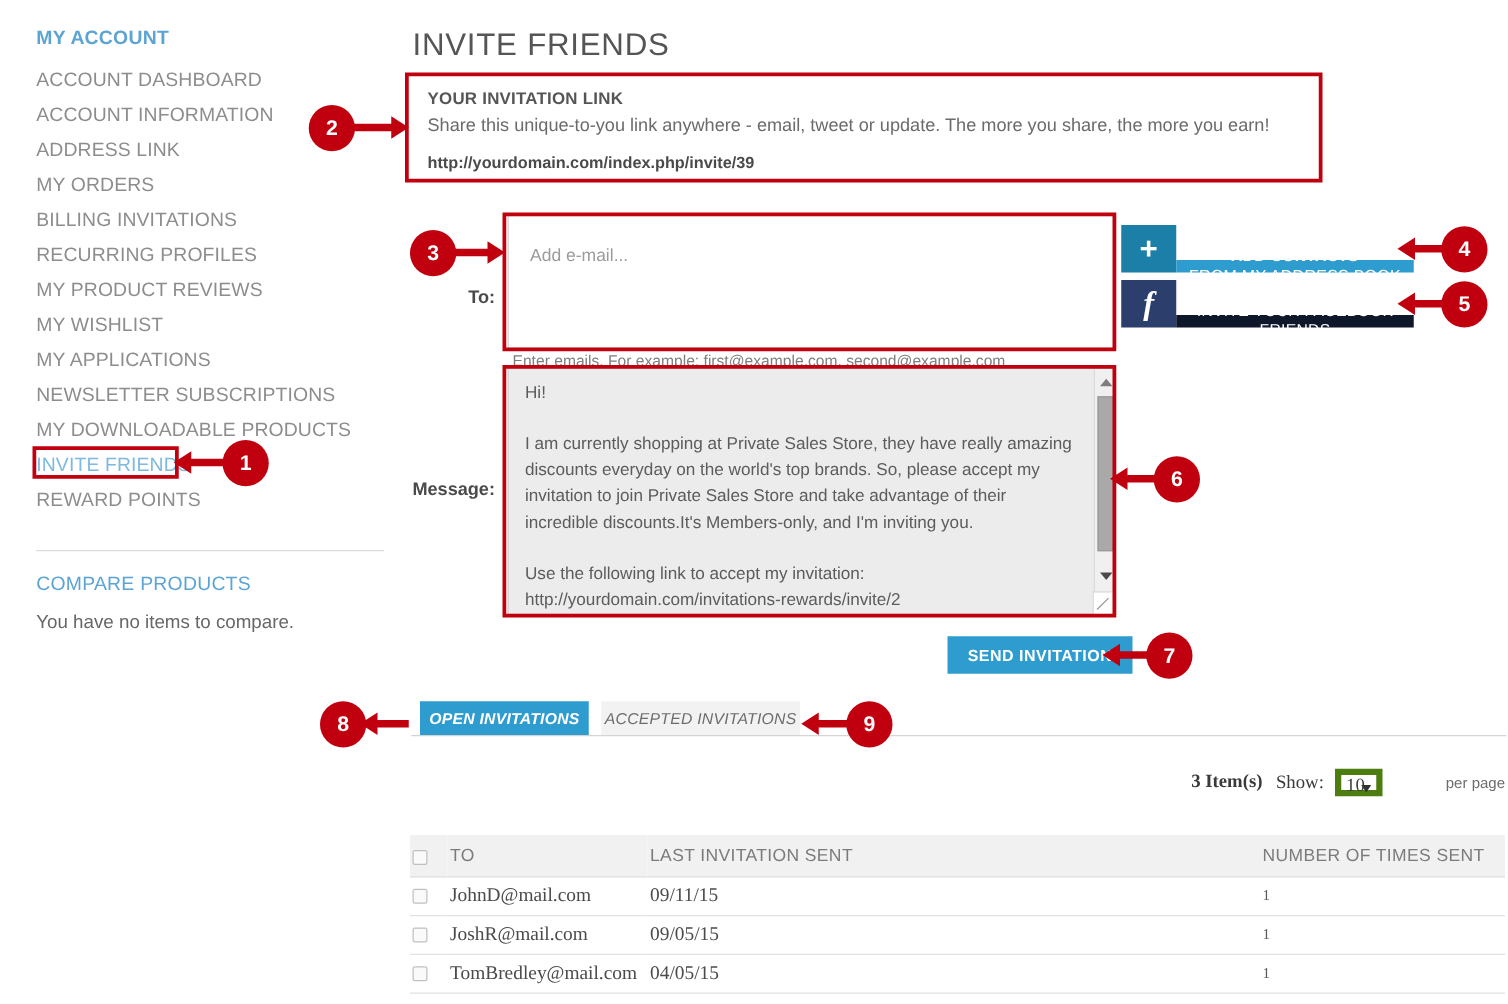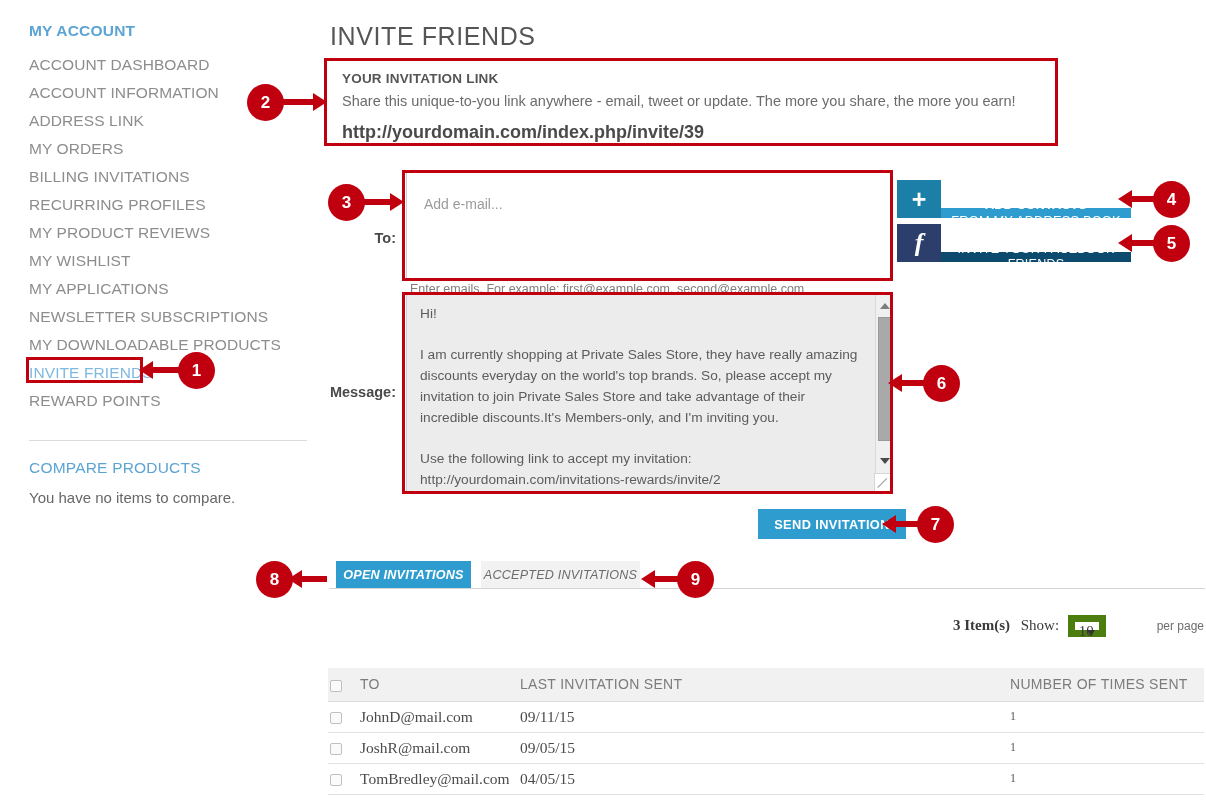--- a/index.html
+++ b/index.html
@@ -85,21 +85,21 @@
     color: #555;
     letter-spacing: .2px;
     margin-bottom: 7px;
   }
   .invite-panel-desc {
     font-size: 14.5px;
     color: #6b6b6b;
     margin-bottom: 13px;
   }
   .invite-link {
-    font-size: 18px;
+    font-size: 13px;
     font-weight: bold;
     color: #4a4a4a;
   }
 
   
   .field-label {
     position: absolute;
     font-size: 14.5px;
     font-weight: bold;
     color: #4a4a4a;
@@ -217,21 +217,21 @@
     font-size: 12.6px;
     line-height: 15px;
     letter-spacing: .2px;
     text-align: center;
     margin-top: 28px;
   }
   #btn-contacts .act-icon { background: #1c7fa8; }
   #btn-contacts .act-text { background: #2f9ccf; font-weight: bold; }
   #btn-contacts .act-text .l2 { font-weight: normal; font-size: 12.8px; }
   #btn-facebook .act-icon { background: #2c3e6b; font-family: "Liberation Serif", serif; font-size: 26px; font-style: italic;}
-  #btn-facebook .act-text { background: #0c4a6e; text-align: center; }
+  #btn-facebook .act-text { background: #0f172a; text-align: center; }
 
   
   .send-btn {
     position: absolute;
     left: 430px; top: 509px;
     width: 148px; height: 30px;
     background: #2f9ccf;
     color: #fff;
     font-size: 12.8px;
     font-weight: bold;
@@ -278,21 +278,21 @@
   .toolbar .show-lbl {
     font-family: "Liberation Serif", serif;
     font-size: 15px;
     color: #3a3a3a;
     margin-left: 7px;
   }
   .sel {
     display: inline-block;
     position: relative;
     width: 38px; height: 22px;
-    border: 7px solid #4d7c0f;
+    border: 5px solid #4d7c0f;
     background: #fff;
     vertical-align: middle;
     margin: 0 3px 0 5px;
     font-family: "Liberation Serif", serif;
     font-size: 15px;
     color: #3a3a3a;
     text-align: left;
     cursor: pointer;
   }
   .sel .v { position: absolute; left: 4px; top: 1px; }

